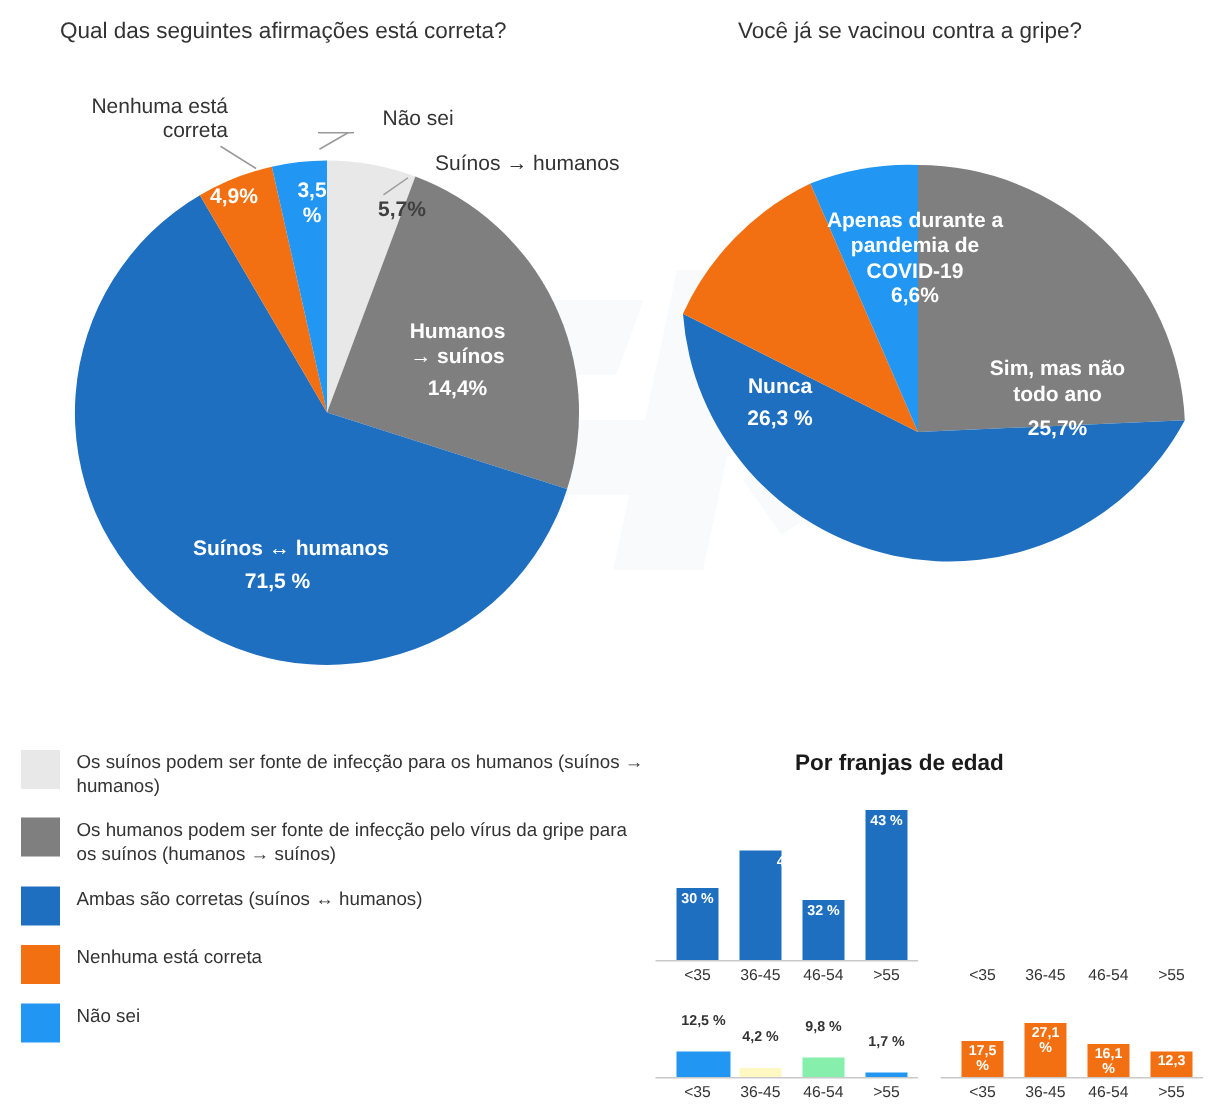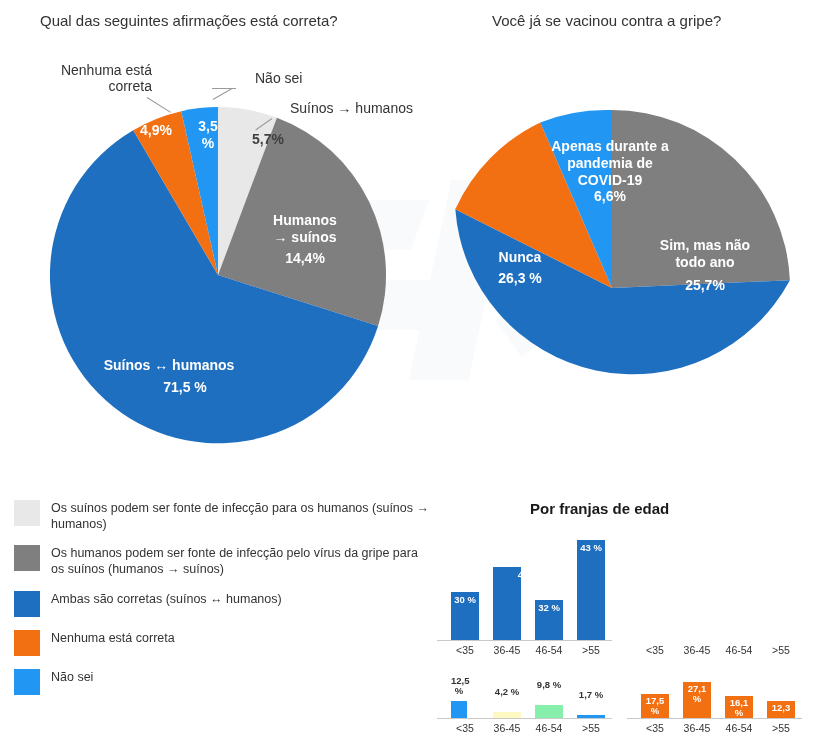--- a/index.html
+++ b/index.html
@@ -176,21 +176,21 @@
   <div class="callout-label" style="left:290px;top:100px;">Suínos → humanos</div>
   <div class="leader" style="left:272px;top:118px;width:20px;height:1px;transform:rotate(145deg);transform-origin:left center;"></div>
 
   <div class="slice-label white" style="left:128px;top:122px;width:56px;">4,9%</div>
   <div class="slice-label white" style="left:193px;top:118px;width:30px;white-space:pre-line;">3,5
 %</div>
   <div class="slice-label dark" style="left:243px;top:131px;width:50px;">5,7%</div>
   <div class="slice-label white" style="left:262px;top:212px;width:86px;white-space:pre-line;">Humanos
 → suínos</div>
   <div class="slice-label white" style="left:262px;top:250px;width:86px;">14,4%</div>
-  <div class="slice-label white" style="left:79px;top:357px;width:180px;">Suínos ↔ humanos</div>
+  <div class="slice-label white" style="left:104px;top:357px;width:180px;">Suínos ↔ humanos</div>
   <div class="slice-label white" style="left:95px;top:379px;width:180px;">71,5 %</div>
 
   <div class="pie-wrap" style="left:432px;top:108px;width:360px;height:360px;">
     <svg width="360" height="360" viewBox="0 0 360 360">
 
       <path d="M 180 180 L 180 2 A 178 178 0 0 1 357.86 172.18 Z" fill="#7f7f7f"></path>
 
       <path d="M 180 180 L 357.86 172.18 A 178 178 0 0 1 23.32 101.13 Z" fill="#1f6fc0"></path>
 
       <path d="M 180 180 L 23.32 101.13 A 178 178 0 0 1 108.26 14.39 Z" fill="#f37012"></path>
@@ -263,21 +263,21 @@
 
   <div class="barpanel" style="left:627px;top:540px;width:175px;height:120px;">
     <div class="cat-label" style="left:8px;top:104px;width:40px;">&lt;35</div>
     <div class="cat-label" style="left:48px;top:104px;width:44px;">36-45</div>
     <div class="cat-label" style="left:90px;top:104px;width:44px;">46-54</div>
     <div class="cat-label" style="left:134px;top:104px;width:40px;">&gt;55</div>
   </div>
 
   <div class="barpanel" style="left:437px;top:668px;width:175px;height:76px;">
     <div class="bars-area" style="height:50px;">
-      <div class="bar" style="left:14px;width:16px;height:17px;background:#2196f3;">
+      <div class="bar" style="left:14px;width:36px;height:17px;background:#2196f3;">
         <div class="bar-val outside" style="top:-25px;white-space:pre-line;">12,5 %</div>
       </div>
       <div class="bar" style="left:56px;width:28px;height:6px;background:#fef9c3;">
         <div class="bar-val outside" style="top:-25px;white-space:pre-line;">4,2 %</div>
       </div>
       <div class="bar" style="left:98px;width:28px;height:13px;background:#86efac;">
         <div class="bar-val outside" style="top:-25px;white-space:pre-line;">9,8 %</div>
       </div>
       <div class="bar" style="left:140px;width:28px;height:3px;background:#2196f3;">
         <div class="bar-val outside" style="top:-25px;white-space:pre-line;">1,7 %</div>

